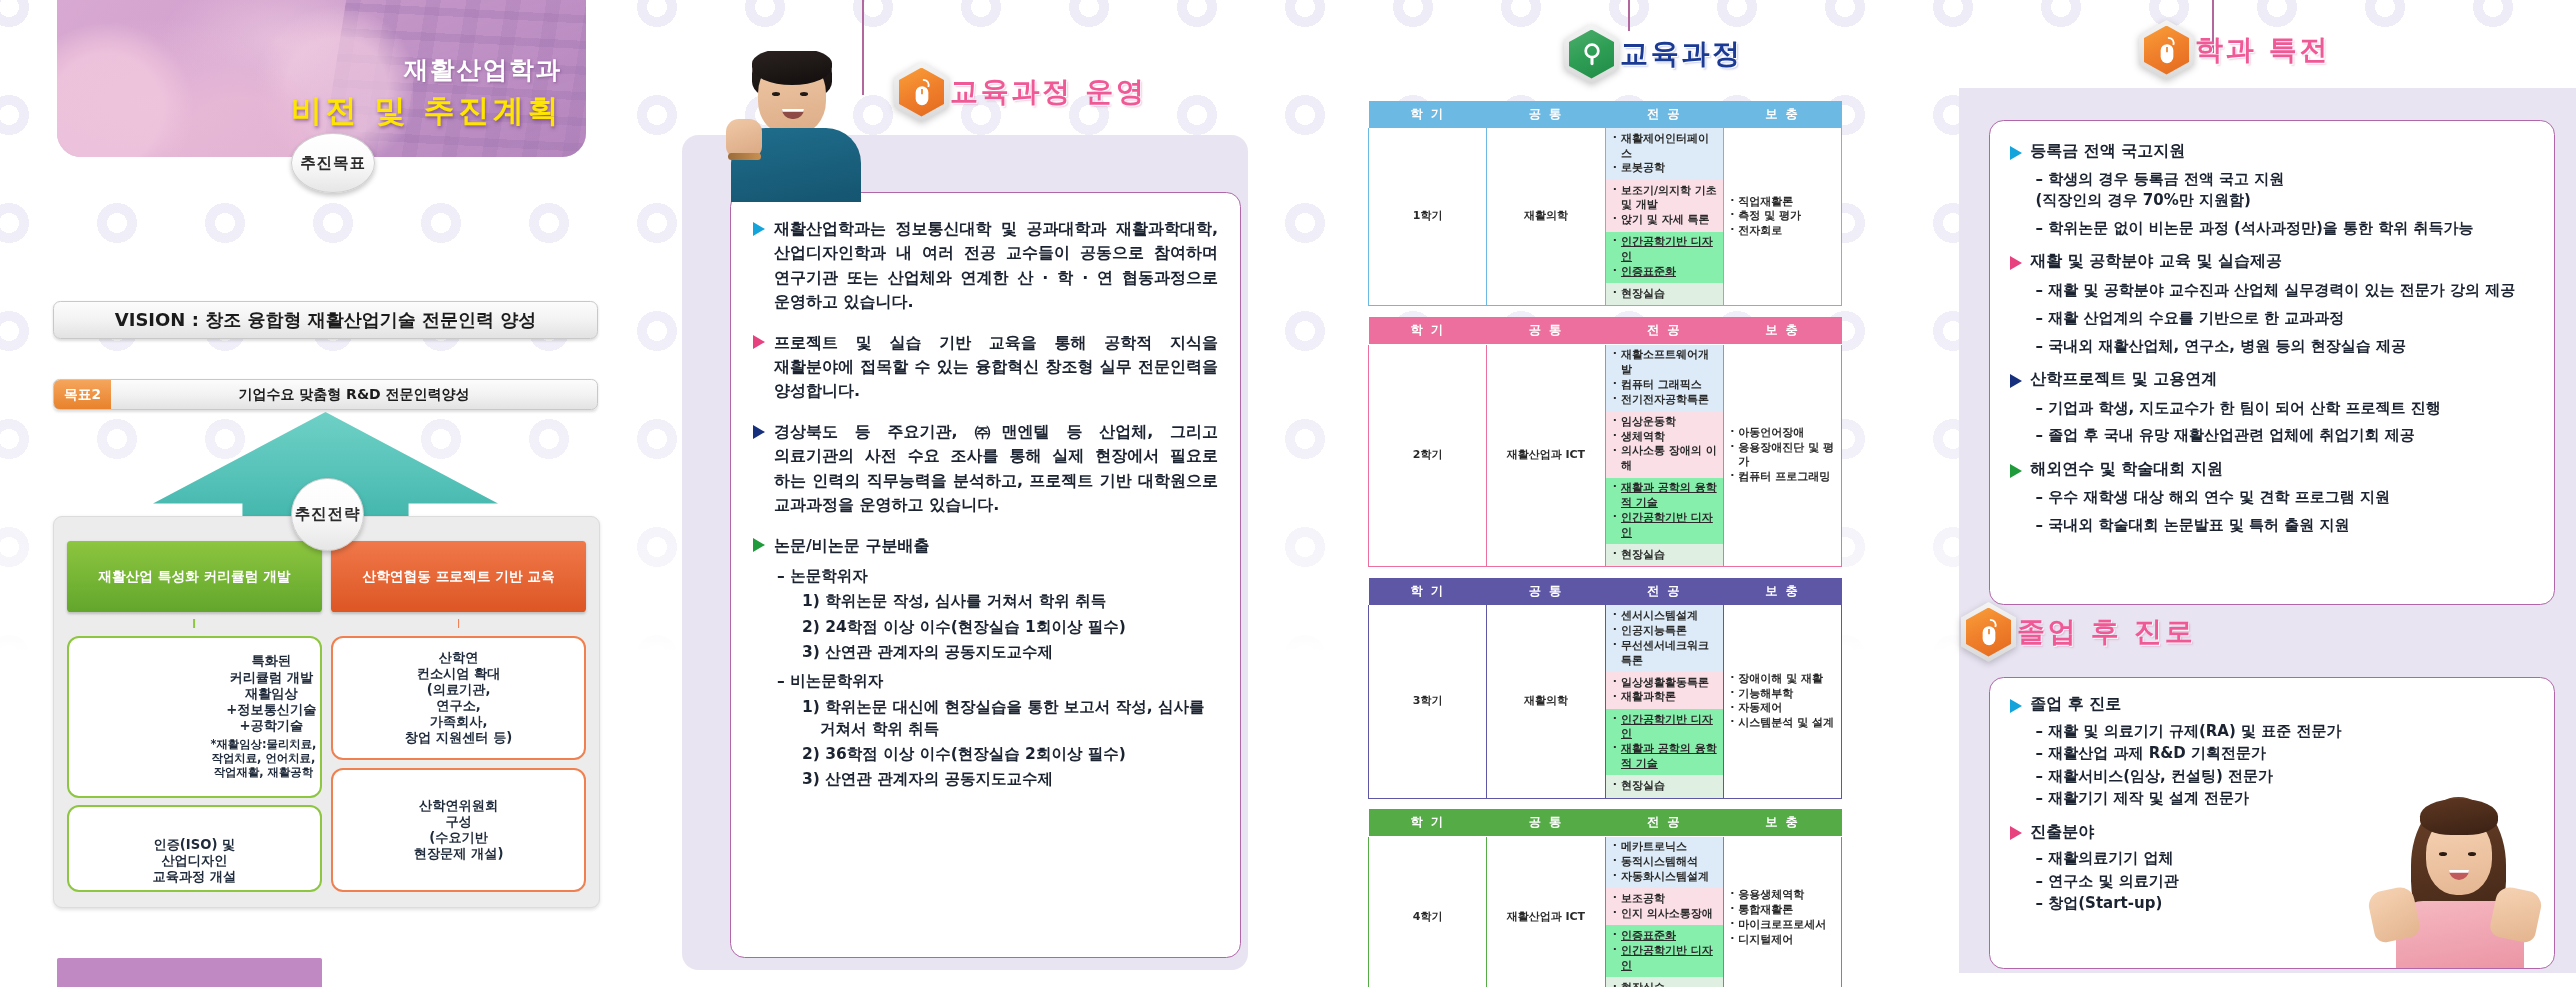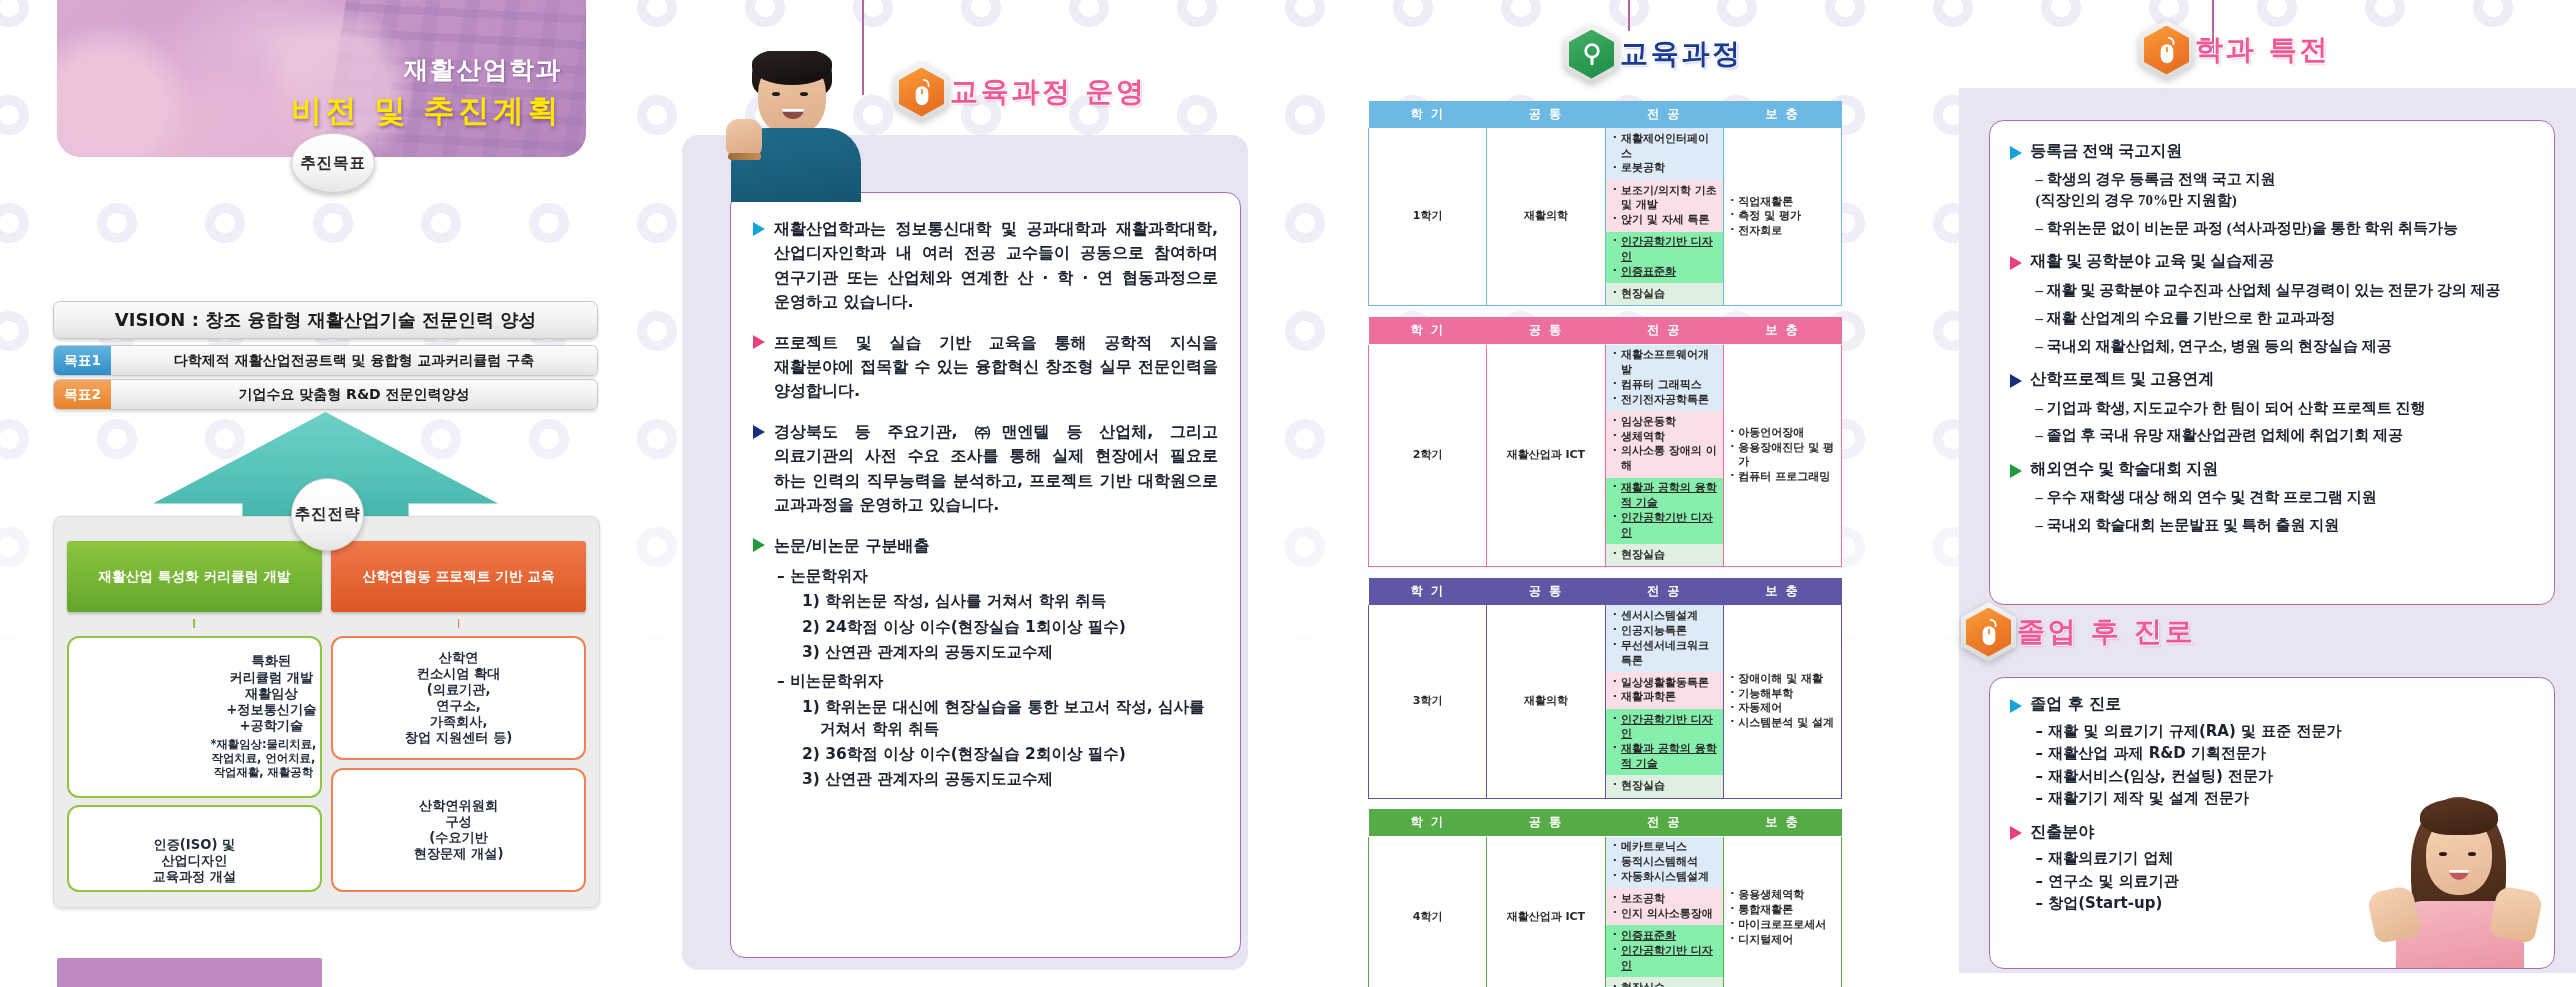--- a/index.html
+++ b/index.html
@@ -212,21 +212,21 @@
   .student-photo .band{
     position:absolute; left:5.5px; top:102px; width:33px; height:7.3px; border-radius:3.6px;
     background:linear-gradient(90deg,#9a6b3a,#c99052);
   }
 
   .body-card{
     position:absolute; border:1.8px solid #b066a8; border-radius:14.6px;
     background:#ffffff; z-index:5;
   }
   #card-mid{ left:730px; top:192px; width:511px; height:766px; padding:24px 22px 16.4px 22px; }
-  #card-special{ left:1989px; top:120px; width:566px; height:485px; padding:20px 20px 12.8px 20px;font-family:Liberation Serif, serif; }
+  #card-special{ left:1989px; top:120px; width:566px; height:485px; padding:20px 20px 12.8px 20px; }
   #card-career{ left:1989px; top:677px; width:566px; height:292px; padding:16.4px 20px 11px 20px; overflow:hidden; }
 
   .blk{ margin-bottom:16.4px; }
   .bline{ display:flex; gap:9px; align-items:flex-start; }
   .tri{
     width:0; height:0; border-top:7.3px solid transparent; border-bottom:7.3px solid transparent;
     flex:0 0 auto; margin-top:4.6px;
   }
   .tri.cyan{ border-left:12px solid #13a4dc; }
   .tri.pink{ border-left:12px solid #e8417f; }
@@ -343,24 +343,20 @@
       </div>
     </div>
 
     <div class="circle-badge" id="badge-goal">
       <span>추진</span>
       <span>목표</span>
     </div>
 
     <div class="vision-bar">VISION : 창조 융합형 재활산업기술 전문인력 양성</div>
 
-    <div class="goal-row" id="goal-row-1">
-      <div class="goal-tag blue">목표1</div>
-      <div class="goal-text">다학제적 재활산업전공트랙 및 융합형 교과커리큘럼 구축</div>
-    </div>
     <div class="goal-row" id="goal-row-2">
       <div class="goal-tag orange">목표2</div>
       <div class="goal-text">기업수요 맞춤형 R&amp;D 전문인력양성</div>
     </div>
 
     <div class="up-arrow">
       <svg viewBox="0 0 378 130" preserveAspectRatio="none">
         <defs>
           <linearGradient id="arrGrad" x1="0" y1="0" x2="0" y2="1">
             <stop offset="0%" stop-color="#6fd0c6"></stop>

